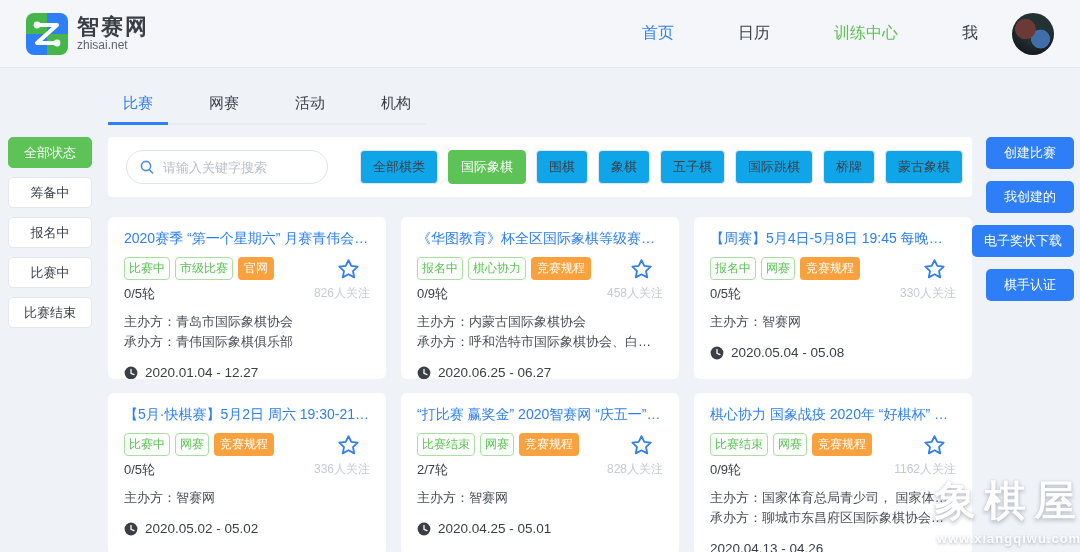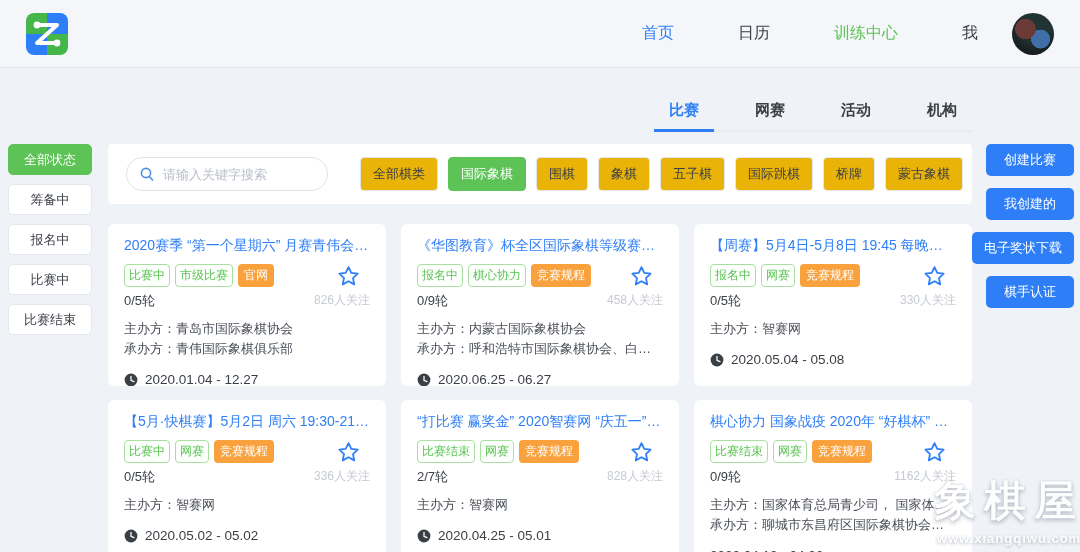--- a/index.html
+++ b/index.html
@@ -22,21 +22,21 @@
   .nav-item.c-blue { color:#2e7ff7; }
   .nav-item.c-green { color:#5dc356; }
   .avatar {
     width:42px; height:42px; border-radius:50%; margin-left:34px; cursor:pointer;
     background:radial-gradient(circle at 32% 38%, #6b3a36 0 26%, transparent 27%),
                radial-gradient(circle at 68% 62%, #3f6ea8 0 24%, transparent 25%),
                radial-gradient(circle at 55% 30%, #233 0 40%, #171c22 75%);
     background-color:#1b2027;
   }
   
-  .tabs-wrap { width:864px; margin:27px 0 0 108px; text-align:right;font-weight:bold; }
+  .tabs-wrap { width:864px; margin:20px 0 0 108px; text-align:left; }
   .tabbar { display:inline-flex; gap:26px; border-bottom:2px solid #e9edf2; }
   .tab {
     font-size:15px; color:#3a3f46; padding:6px 15px 9px; cursor:pointer;
     border-bottom:3px solid transparent; margin-bottom:-2px;
   }
   .tab.active { color:#2e7ff7; border-bottom-color:#2e7ff7; }
   
   .main { display:flex; margin-top:12px; align-items:flex-start; }
   .col-left { width:108px; padding-left:8px; display:flex; flex-direction:column; gap:9px; }
   .col-center { width:864px; }
@@ -60,21 +60,21 @@
     width:202px; height:34px; border:1px solid #dfe4ea; border-radius:17px; background:#fff;
     display:flex; align-items:center; padding:0 12px; gap:8px; flex:0 0 auto;
   }
   .search-box input {
     border:none; outline:none; font-size:13px; width:100%; background:transparent;
     font-family:inherit; color:#333;
   }
   .search-box input::placeholder { color:#b8bec8; }
   .chips { display:flex; gap:10px; margin-left:32px; }
   .chip {
-    background:#eab308; border:1px solid #e3e7ed; border-radius:4px; padding:7px 12px;
+    background:#0ea5e9; border:1px solid #e3e7ed; border-radius:4px; padding:7px 12px;
     font-size:13px; color:#3a3f46; cursor:pointer; white-space:nowrap;
   }
   .chip.active { background:#5dc356; border-color:#5dc356; color:#fff; }
   
   .cards-grid {
     margin-top:20px; display:grid; grid-template-columns:repeat(3,278px);
     gap:14px 15px;
   }
   .card {
     background:#fff; border-radius:6px; padding:13px 16px 14px; height:162px;
@@ -132,20 +132,24 @@
       <svg width="42" height="42" viewBox="0 0 42 42">
         <rect x="0" y="0" width="21" height="21" fill="#45b649"></rect>
         <rect x="21" y="0" width="21" height="21" fill="#2e7ff7"></rect>
         <rect x="0" y="21" width="21" height="21" fill="#2e7ff7"></rect>
         <rect x="21" y="21" width="21" height="21" fill="#45b649"></rect>
         <polyline points="11,12 31,12 11,30 31,30" fill="none" stroke="#fff" stroke-width="4" stroke-linecap="round" stroke-linejoin="round"></polyline>
         <circle cx="11" cy="12" r="3.4" fill="#fff"></circle>
         <circle cx="31" cy="30" r="3.4" fill="#fff"></circle>
       </svg>
     </div>
+    <div>
+      <div class="logo-text-cn">智赛网</div>
+      <div class="logo-text-en">zhisai.net</div>
+    </div>
   </div>
   <div class="nav">
     <span class="nav-item c-blue">首页</span>
     <span class="nav-item">日历</span>
     <span class="nav-item c-green">训练中心</span>
     <span class="nav-item">我</span>
   </div>
   <div class="avatar"></div>
 </div>
 

